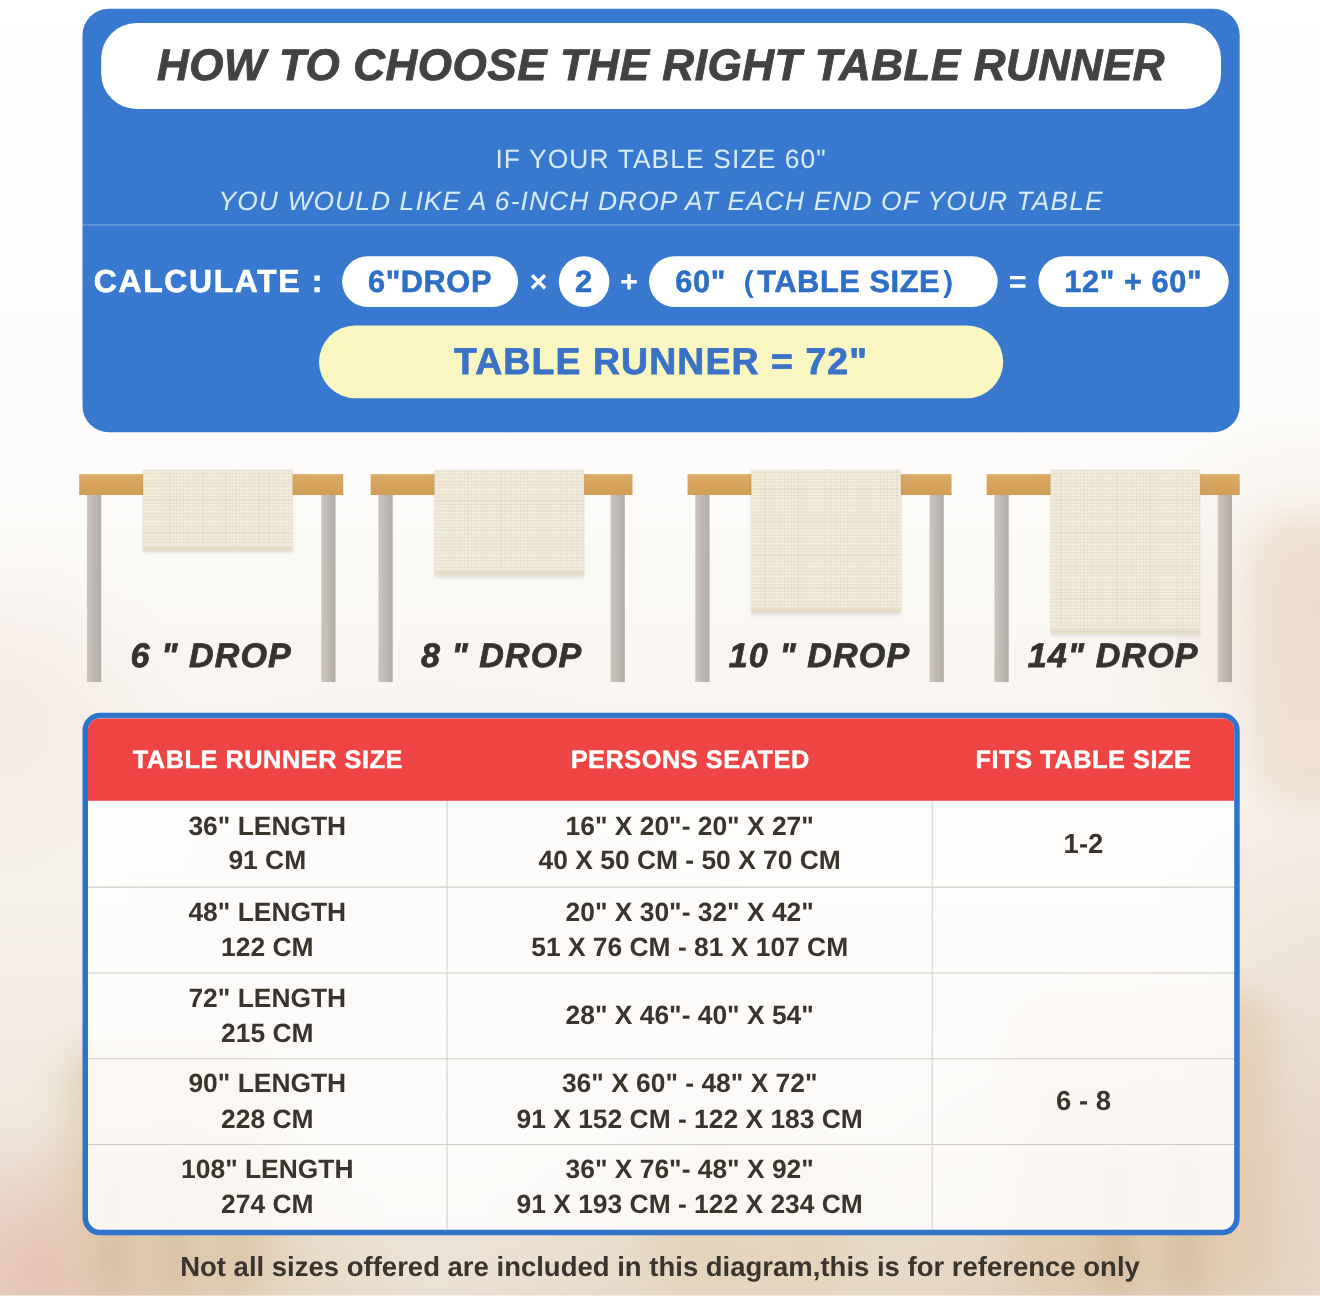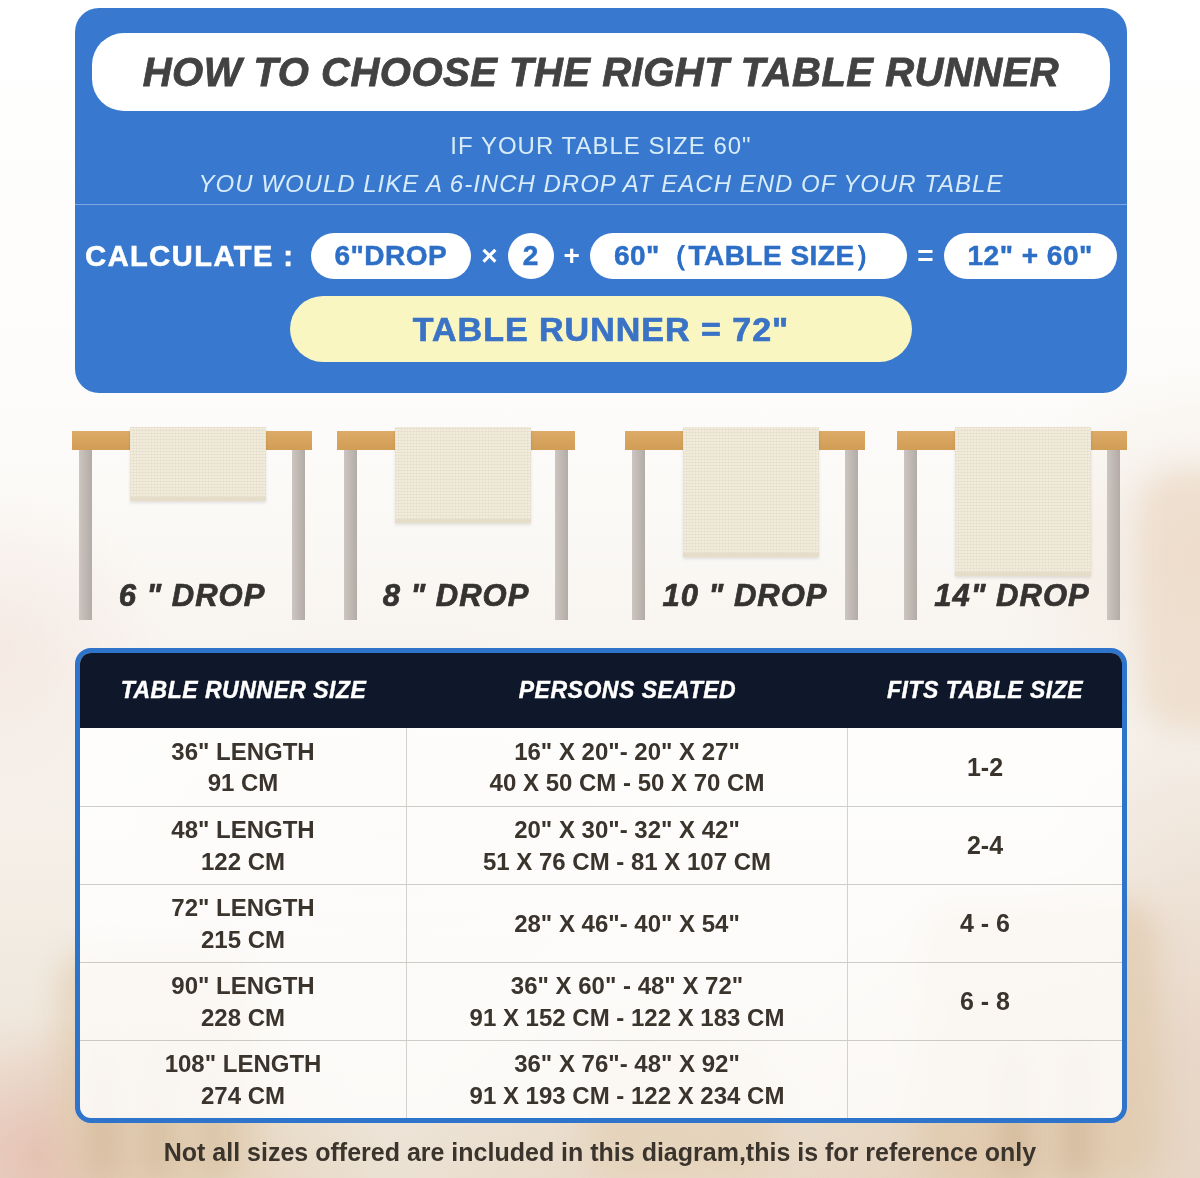--- a/index.html
+++ b/index.html
@@ -35,21 +35,21 @@
   .bl9 { left:1140px;top:470px;  width:120px; height:260px; background:rgba(233,212,190,0.55); }
 
   
   .header-card {
     position:absolute; left:75px; top:8px; width:1052px; height:385px;
     background:#3879cf; border-radius:24px;
   }
   .title-box {
     position:absolute; left:17px; right:17px; top:13px; height:78px;
     background:#ffffff; border-radius:32px;
-    display:flex; align-items:center; justify-content:center;margin-top:12px;
+    display:flex; align-items:center; justify-content:center;
   }
   .title-box h1 {
     font-size:40px; font-weight:800; font-style:italic; color:#424242;
     letter-spacing:0.5px; white-space:nowrap; -webkit-text-stroke:0.8px #424242;
   }
   .sub {
     position:absolute; left:0; width:100%; text-align:center;
     color:#d7ecf8; font-size:24px; letter-spacing:1px; font-weight:400;
   }
   .line1 { top:124px; }
@@ -123,21 +123,21 @@
   }
 
   
   .size-table {
     position:absolute; left:75px; top:648px; width:1052px; height:475px;
     border:5px solid #2e74ca; border-radius:16px; overflow:hidden;
     background:rgba(255,255,255,0.82);
   }
   .thead {
     display:grid; grid-template-columns:327px 441px 1fr; height:75px;
-    background:#0f172a; align-items:center;font-style:italic;
+    background:#ef4444; align-items:center;
   }
   .th {
     text-align:center; color:#ffffff; font-size:23px; font-weight:800;
     letter-spacing:0.5px; -webkit-text-stroke:0.4px #ffffff;
   }
   .tbody { position:absolute; left:0; right:0; top:75px; bottom:0; }
   .trow { display:grid; grid-template-columns:327px 441px 1fr; height:78px; }
   .trow + .trow { border-top:1px solid rgba(120,114,106,0.35); }
   .td {
     display:flex; flex-direction:column; align-items:center; justify-content:center;
@@ -245,36 +245,30 @@
 
       <div class="trow">
         <div class="td c1">
           <span>48" LENGTH</span>
           <span>122 CM</span>
         </div>
         <div class="td c2">
           <span>20" X 30"- 32" X 42"</span>
           <span>51 X 76 CM - 81 X 107 CM</span>
         </div>
-        <div class="td c3">
-          <span>2-4</span>
-        </div>
       </div>
 
       <div class="trow">
         <div class="td c1">
           <span>72" LENGTH</span>
           <span>215 CM</span>
         </div>
         <div class="td c2">
           <span>28" X 46"- 40" X 54"</span>
         </div>
-        <div class="td c3">
-          <span>4 - 6</span>
-        </div>
       </div>
 
       <div class="trow">
         <div class="td c1">
           <span>90" LENGTH</span>
           <span>228 CM</span>
         </div>
         <div class="td c2">
           <span>36" X 60" - 48" X 72"</span>
           <span>91 X 152 CM - 122 X 183 CM</span>

